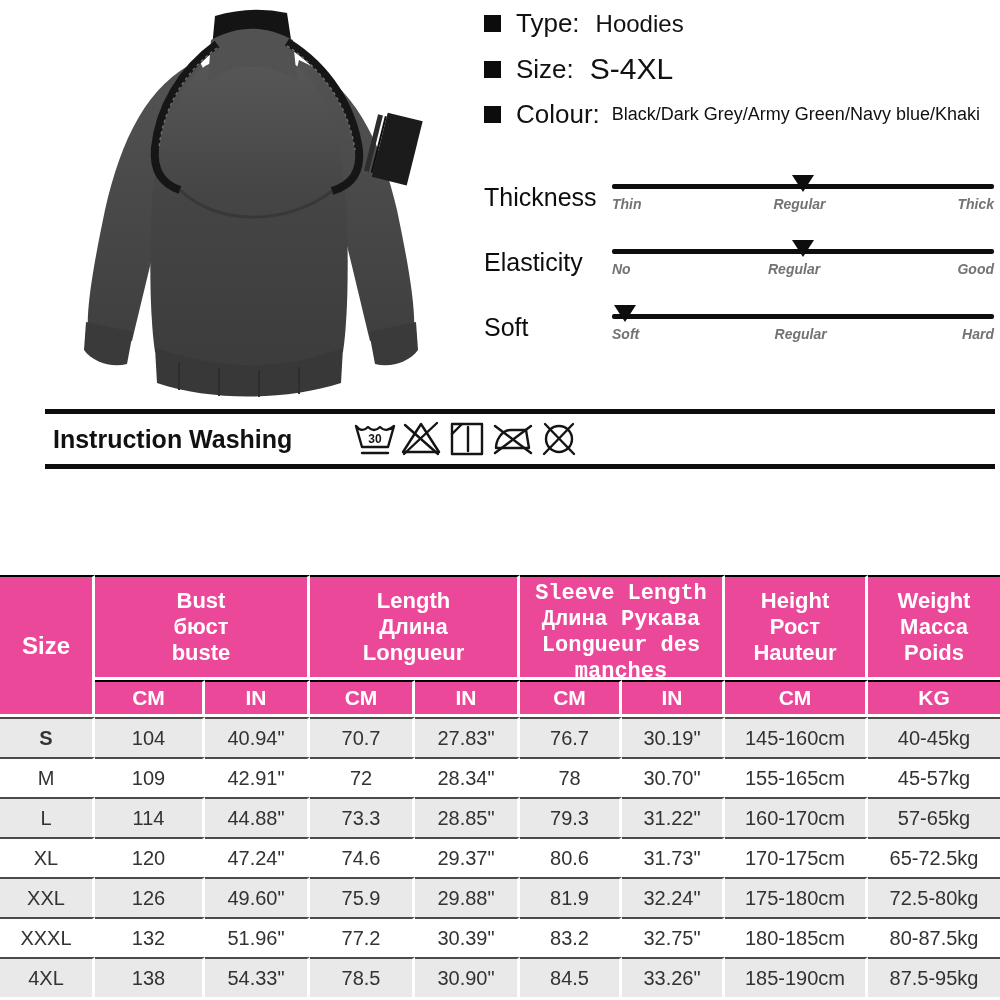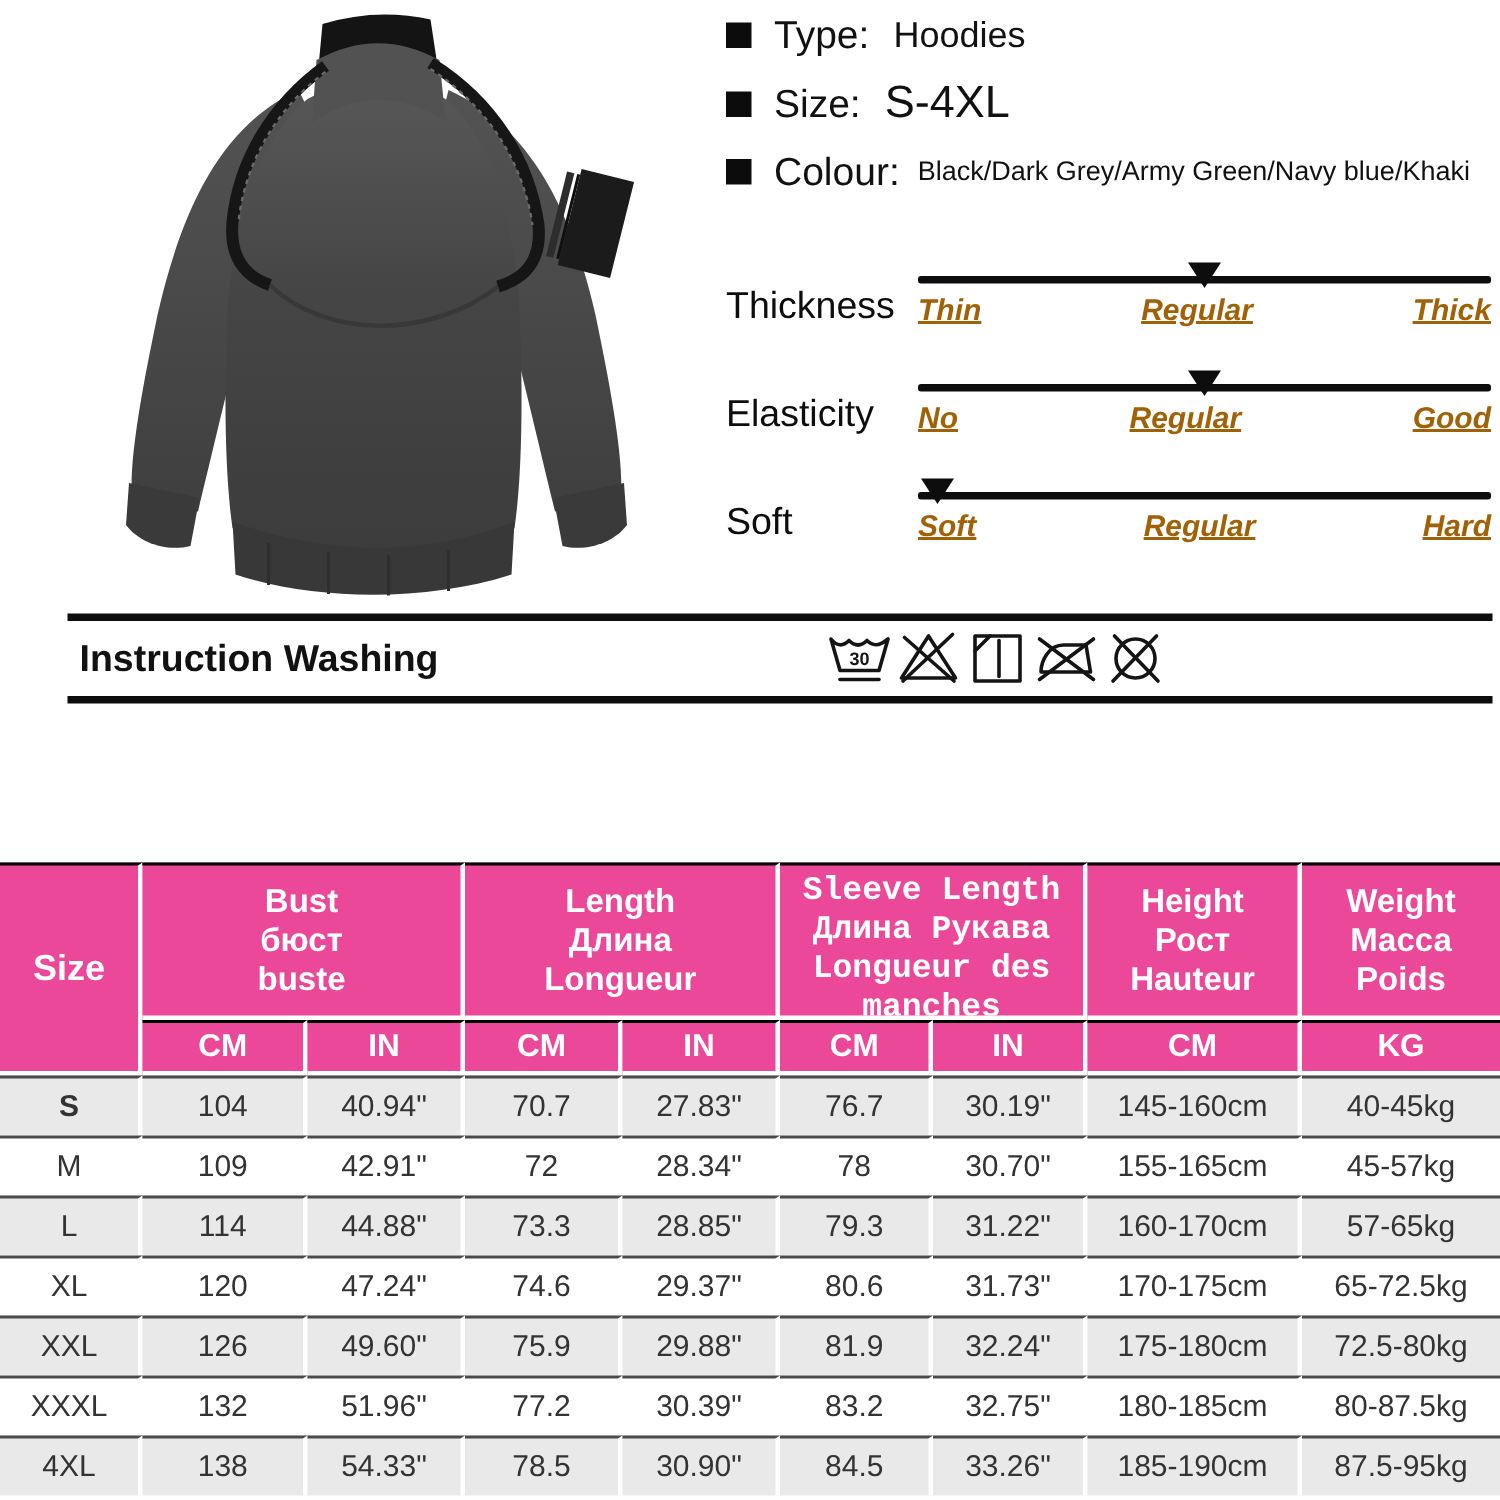--- a/index.html
+++ b/index.html
@@ -22,28 +22,28 @@
 
   
   .sliders{margin-top:42px;}
   .slider{display:flex;align-items:flex-end;margin-bottom:25px;}
   .slider-name{width:128px;font-size:25px;color:#0d0d0d;padding-top:2px;flex:0 0 128px;}
   .slider-track{position:relative;flex:1;padding-top:12px;}
   .track-line{height:5px;background:#0d0d0d;border-radius:2px;}
   .marker{position:absolute;top:3px;width:0;height:0;transform:translateX(-50%);
           border-left:11px solid transparent;border-right:11px solid transparent;border-top:17px solid #0d0d0d;}
   .tick-row{display:flex;justify-content:space-between;margin-top:7px;
-            font-style:italic;font-weight:600;font-size:20px;color:#a16207;text-decoration:underline;}
+            font-style:italic;font-weight:600;font-size:14px;color:#737373;}
 
   
   .washing{position:absolute;left:45px;top:409px;width:950px;height:50px;
            border-top:5px solid #0d0d0d;border-bottom:5px solid #0d0d0d;
            display:flex;align-items:center;box-sizing:content-box;}
   .wash-label{font-size:25px;font-weight:600;color:#111;margin-left:8px;white-space:nowrap;}
-  .wash-icons{flex:1;display:flex;justify-content:center;align-items:center;margin-left:60px;padding-right:18px;}
+  .wash-icons{flex:1;display:flex;justify-content:flex-start;align-items:center;margin-left:60px;padding-right:18px;}
   .wash-icons svg{width:46px;height:44px;}
   .wicon path,.wicon circle,.wicon line,.wicon rect,.wicon polygon{fill:none;stroke:#141414;stroke-width:2.4;stroke-linejoin:round;stroke-linecap:round;}
   .wicon text{fill:#141414;stroke:none;font-weight:700;font-family:"Liberation Sans",sans-serif;}
 
   
   .banner{position:absolute;left:0;top:478px;width:1000px;height:97px;background:#595959;
           display:flex;align-items:center;justify-content:center;}
   .banner span{color:#ffffff;font-size:86px;font-weight:700;letter-spacing:-1px;
                display:inline-block;transform:scaleX(0.93);}
 

